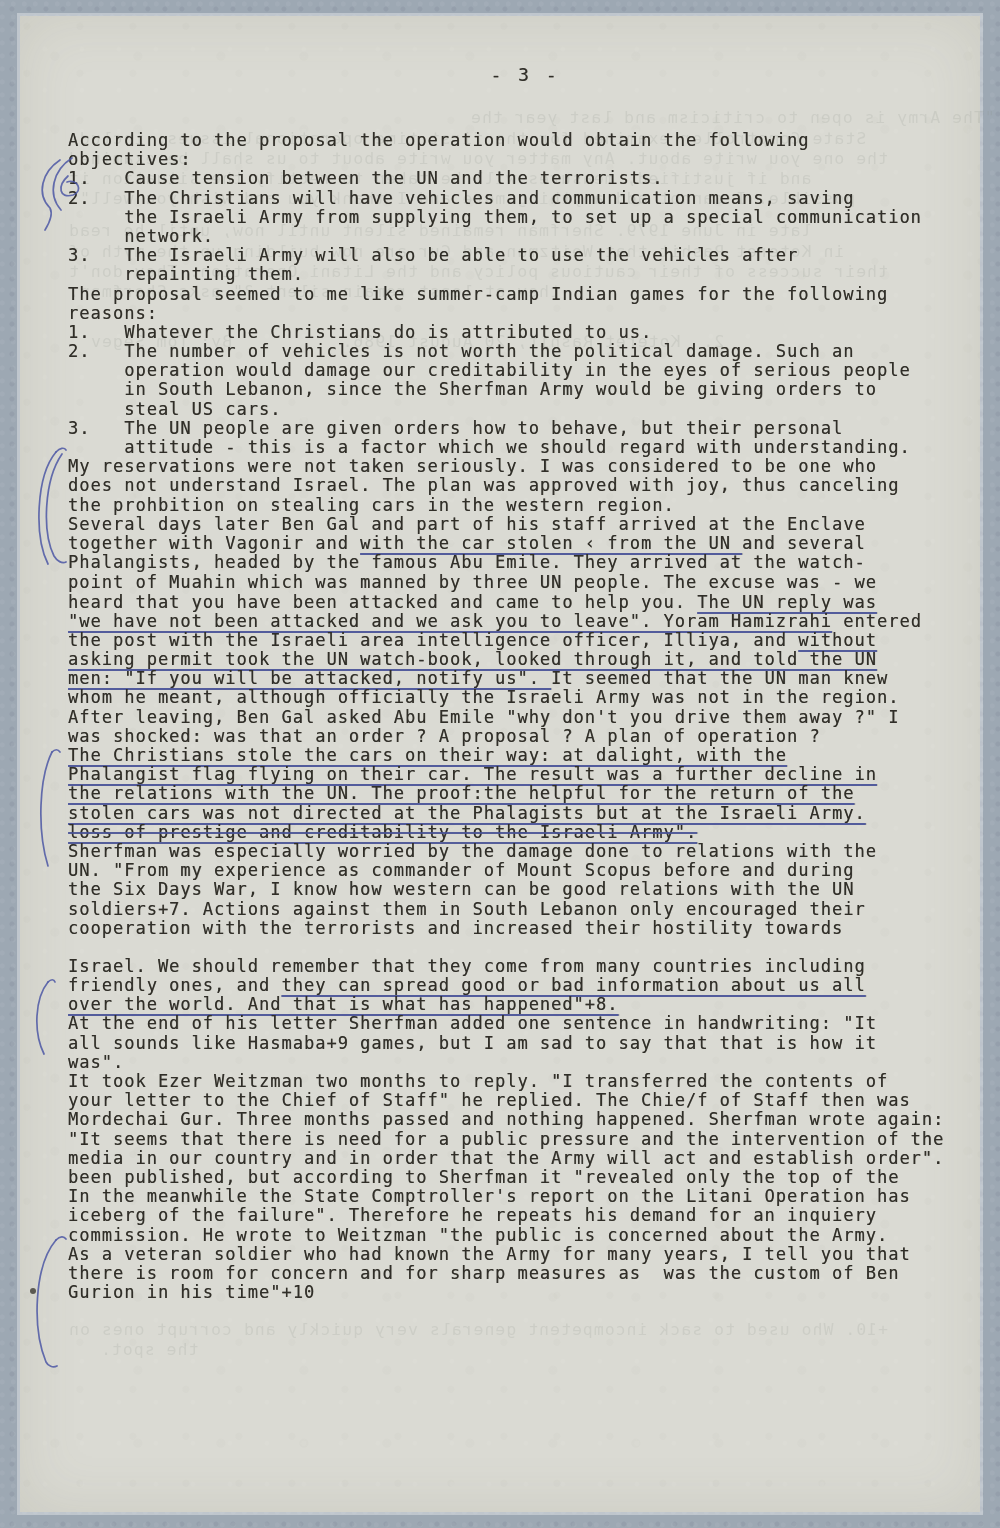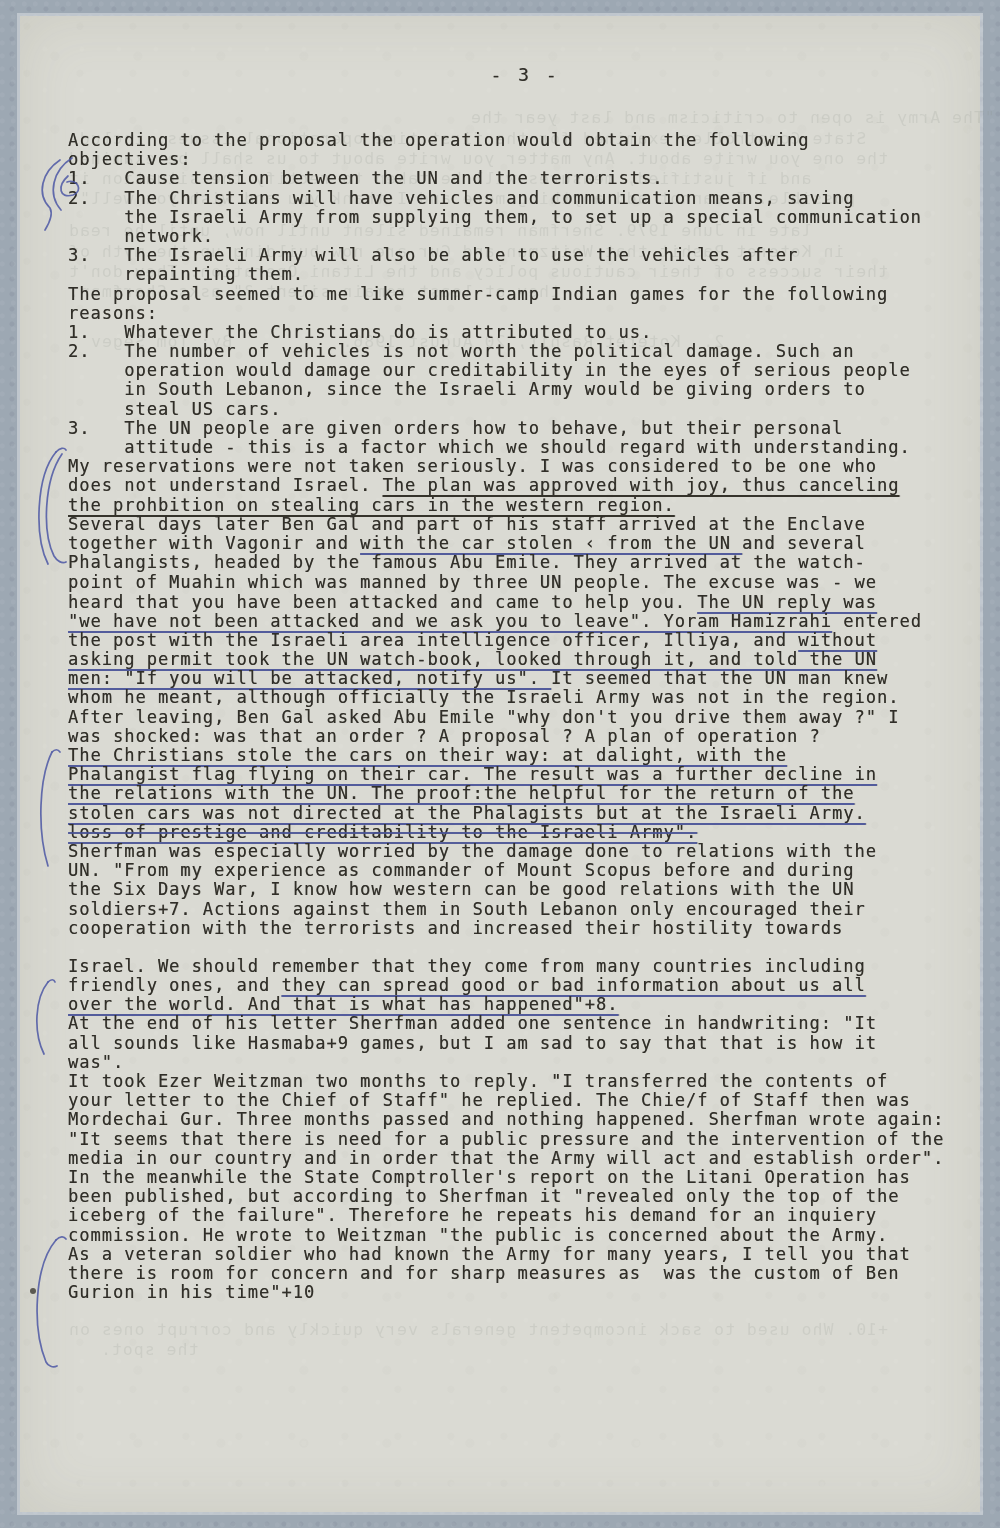--- a/index.html
+++ b/index.html
@@ -52,21 +52,20 @@
     text-shadow:.3px 0 0 rgba(40,38,30,.55);
   }
   .u1{
     text-decoration:underline;
     text-decoration-color:rgba(76,87,165,.85);
     text-decoration-thickness:1.8px;
     text-underline-offset:3.5px;
     margin-top:36px;
   }
   .u2{
-    text-decoration:underline;
     text-decoration-color:rgba(46,43,36,.9);
     text-decoration-thickness:2.2px;
     text-underline-offset:3.5px;
   }
   .u3{
     text-decoration:underline line-through;
     text-decoration-color:rgba(76,87,165,.8);
     text-decoration-thickness:1.6px;
     text-underline-offset:3.5px;
   }
@@ -115,21 +114,21 @@
     <div class="tl"><span>2.   The Christians will have vehicles and communication means, saving</span></div>
     <div class="tl"><span>     the Israeli Army from supplying them, to set up a special communication</span></div>
     <div class="tl"><span>     network.</span></div>
     <div class="tl"><span>3.   The Israeli Army will also be able to use the vehicles after</span></div>
     <div class="tl"><span>     repainting them.</span></div>
     <div class="tl"><span>The proposal seemed to me like summer-camp Indian games for the following</span></div>
     <div class="tl"><span>reasons:</span></div>
     <div class="tl"><span>1.   Whatever the Christians do is attributed to us.</span></div>
     <div class="tl"><span>2.   The number of vehicles is not worth the political damage. Such an</span></div>
     <div class="tl"><span>     operation would damage our creditability in the eyes of serious people</span></div>
-    <div class="tl"><span>     in South Lebanon, since the Israeli Army would be giving orders to</span></div>
+    <div class="tl"><span>     in South Lebanon, since the Sherfman Army would be giving orders to</span></div>
     <div class="tl"><span>     steal US cars.</span></div>
     <div class="tl"><span>3.   The UN people are given orders how to behave, but their personal</span></div>
     <div class="tl"><span>     attitude - this is a factor which we should regard with understanding.</span></div>
     <div class="tl"><span>My reservations were not taken seriously. I was considered to be one who</span></div>
     <div class="tl"><span>does not understand Israel. </span><span class="u2">The plan was approved with joy, thus canceling</span></div>
     <div class="tl"><span class="u2">the prohbition on stealing cars in the western region.</span></div>
     <div class="tl"><span>Several days later Ben Gal and part of his staff arrived at the Enclave</span></div>
     <div class="tl"><span>together with Vagonir and </span><span class="u1">with the car stolen ‹ from the UN </span><span>and several</span></div>
     <div class="tl"><span>Phalangists, headed by the famous Abu Emile. They arrived at the watch-</span></div>
     <div class="tl" style="margin-top: 1px;"><span>point of Muahin which was manned by three UN people. The excuse was - we</span></div>
@@ -155,22 +154,22 @@
     <div class="tl"><span>friendly ones, and </span><span class="u1">they can spread good or bad information about us all</span></div>
     <div class="tl"><span class="u1">over the world. And that is what has happened"+8.</span></div>
     <div class="tl"><span>At the end of his letter Sherfman added one sentence in handwriting: "It</span></div>
     <div class="tl"><span>all sounds like Hasmaba+9 games, but I am sad to say that that is how it</span></div>
     <div class="tl"><span>was".</span></div>
     <div class="tl"><span>It took Ezer Weitzman two months to reply. "I transferred the contents of</span></div>
     <div class="tl"><span>your letter to the Chief of Staff" he replied. The Chie/f of Staff then was</span></div>
     <div class="tl"><span>Mordechai Gur. Three months passed and nothing happened. Sherfman wrote again:</span></div>
     <div class="tl"><span>"It seems that there is need for a public pressure and the intervention of the</span></div>
     <div class="tl"><span>media in our country and in order that the Army will act and establish order".</span></div>
+    <div class="tl"><span>been published, but according to Sherfman it "revealed only the top of the</span></div>
     <div class="tl"><span>In the meanwhile the State Comptroller's report on the Litani Operation has</span></div>
-    <div class="tl"><span>been published, but according to Sherfman it "revealed only the top of the</span></div>
     <div class="tl"><span>iceberg of the failure". Therefore he repeats his demand for an inquiery</span></div>
     <div class="tl"><span>commission. He wrote to Weitzman "the public is concerned about the Army.</span></div>
     <div class="tl"><span>As a veteran soldier who had known the Army for many years, I tell you that</span></div>
     <div class="tl"><span>there is room for concern and for sharp measures as  was the custom of Ben</span></div>
     <div class="tl"><span>Gurion in his time"+10</span></div>
   </div>
 
 <div id="annotation-layer">
     <div class="mark" style="left: 22px; top: 152px;">
       <svg width="60" height="84">

